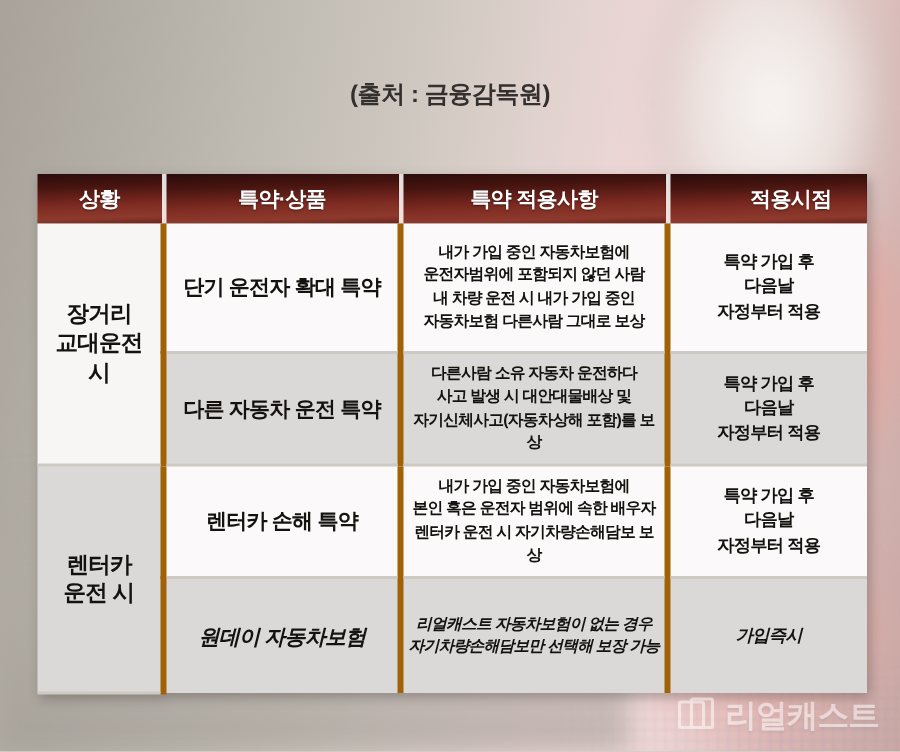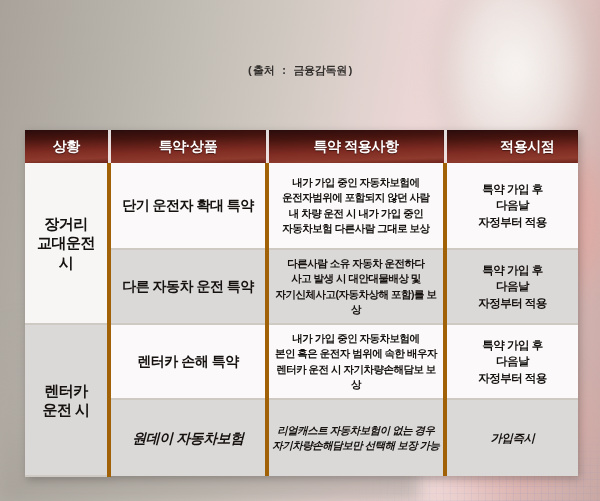--- a/index.html
+++ b/index.html
@@ -102,33 +102,32 @@
   .title-line {
     font-size: 28px;
     font-weight: bold;
     letter-spacing: -0.5px;
     line-height: 1.15;
     white-space: nowrap;
   }
   .t-black { color: #1d1b19; }
   .t-red   { color: #e8291f; }
   .subtitle {
-    margin-top: 23px;
-    font-size: 11px;
+    margin-top: 13px;
+    font-size: 16px;
     font-weight: bold;
     color: #33302e;
     letter-spacing: -0.3px;
-    font-family: Liberation Mono, monospace;
   }
 
   
   .table {
     position: absolute;
     left: 25px;
-    top: 130px;
+    top: 116px;
     width: 553px;
     z-index: 6;
     border-collapse: separate;
     border-spacing: 0;
     filter: drop-shadow(2px 3px 4px rgba(60,55,52,0.35));
   }
   .table table { border-collapse: collapse; width: 100%; table-layout: fixed; }
 
   .hdr td {
     height: 33px;
@@ -300,14 +299,21 @@
           </td>
           <td class="c-timing bg-gray">
             <span>가입즉시</span>
           </td>
         </tr>
 
       </tbody>
     </table>
   </div>
 
+  <div class="watermark">
+    <div class="wm-logo">
+      <div class="sq1"></div>
+      <div class="sq2"></div>
+    </div>
+    <div class="wm-text">리얼캐스트</div>
+  </div>
 
 </div>
 
 </body></html>

